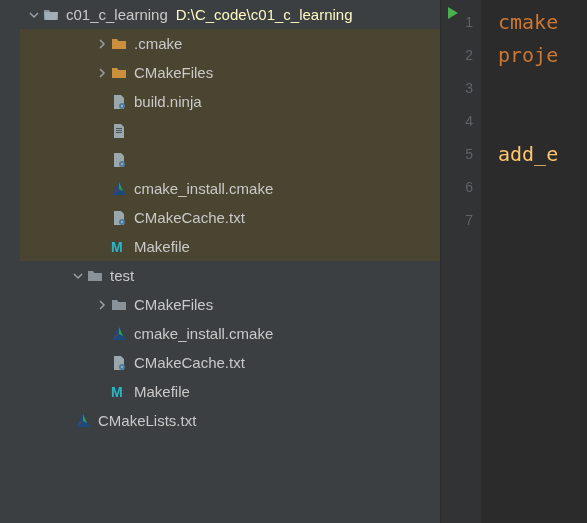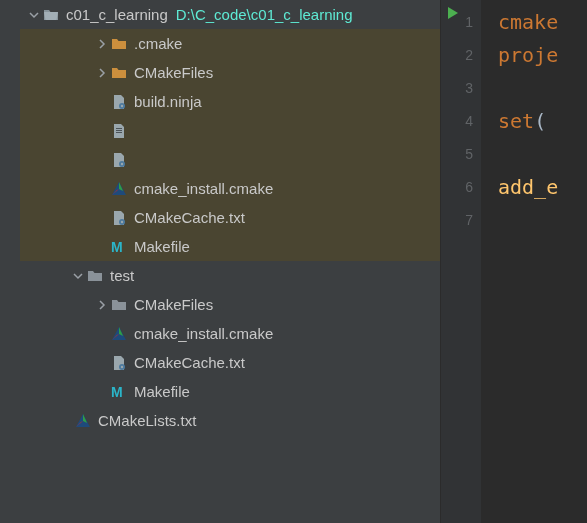--- a/index.html
+++ b/index.html
@@ -37,21 +37,21 @@
   .chevron svg { width: 10px; height: 10px; }
   .icon {
     width: 18px; height: 18px;
     display: inline-flex;
     align-items: center; justify-content: center;
     margin-right: 6px;
     flex-shrink: 0;
   }
   .icon svg { width: 16px; height: 16px; }
   .label { color: #c9c9c9; }
-  .label-hint { color: #5eead4; margin-left: 8px; }
+  .label-hint { color: #fef9c3; margin-left: 8px; }
   .gutter {
     width: 42px;
     background: #313335;
     border-left: 1px solid #2b2b2b;
     border-right: 1px solid #2b2b2b;
     display: flex;
     flex-direction: column;
     align-items: flex-end;
     padding: 6px 8px 0 0;
     color: #606366;
@@ -289,18 +289,17 @@
       <div class="ln">6</div>
       <div class="ln">7</div>
     </div>
 </div>
 
 <div class="editor">
   <div id="code-lines">
       <div class="code-line"><span class="kw-orange">cmake</span></div>
       <div class="code-line"><span class="kw-orange">proje</span></div>
       <div class="code-line"></div>
-      <div class="code-line"><span class="kw-orange">set</span><span class="paren">(</span></div>
       <div class="code-line"></div>
       <div class="code-line"><span class="kw-yellow">add_e</span></div>
       <div class="code-line"></div>
     </div>
 </div>
 
 </body></html>

